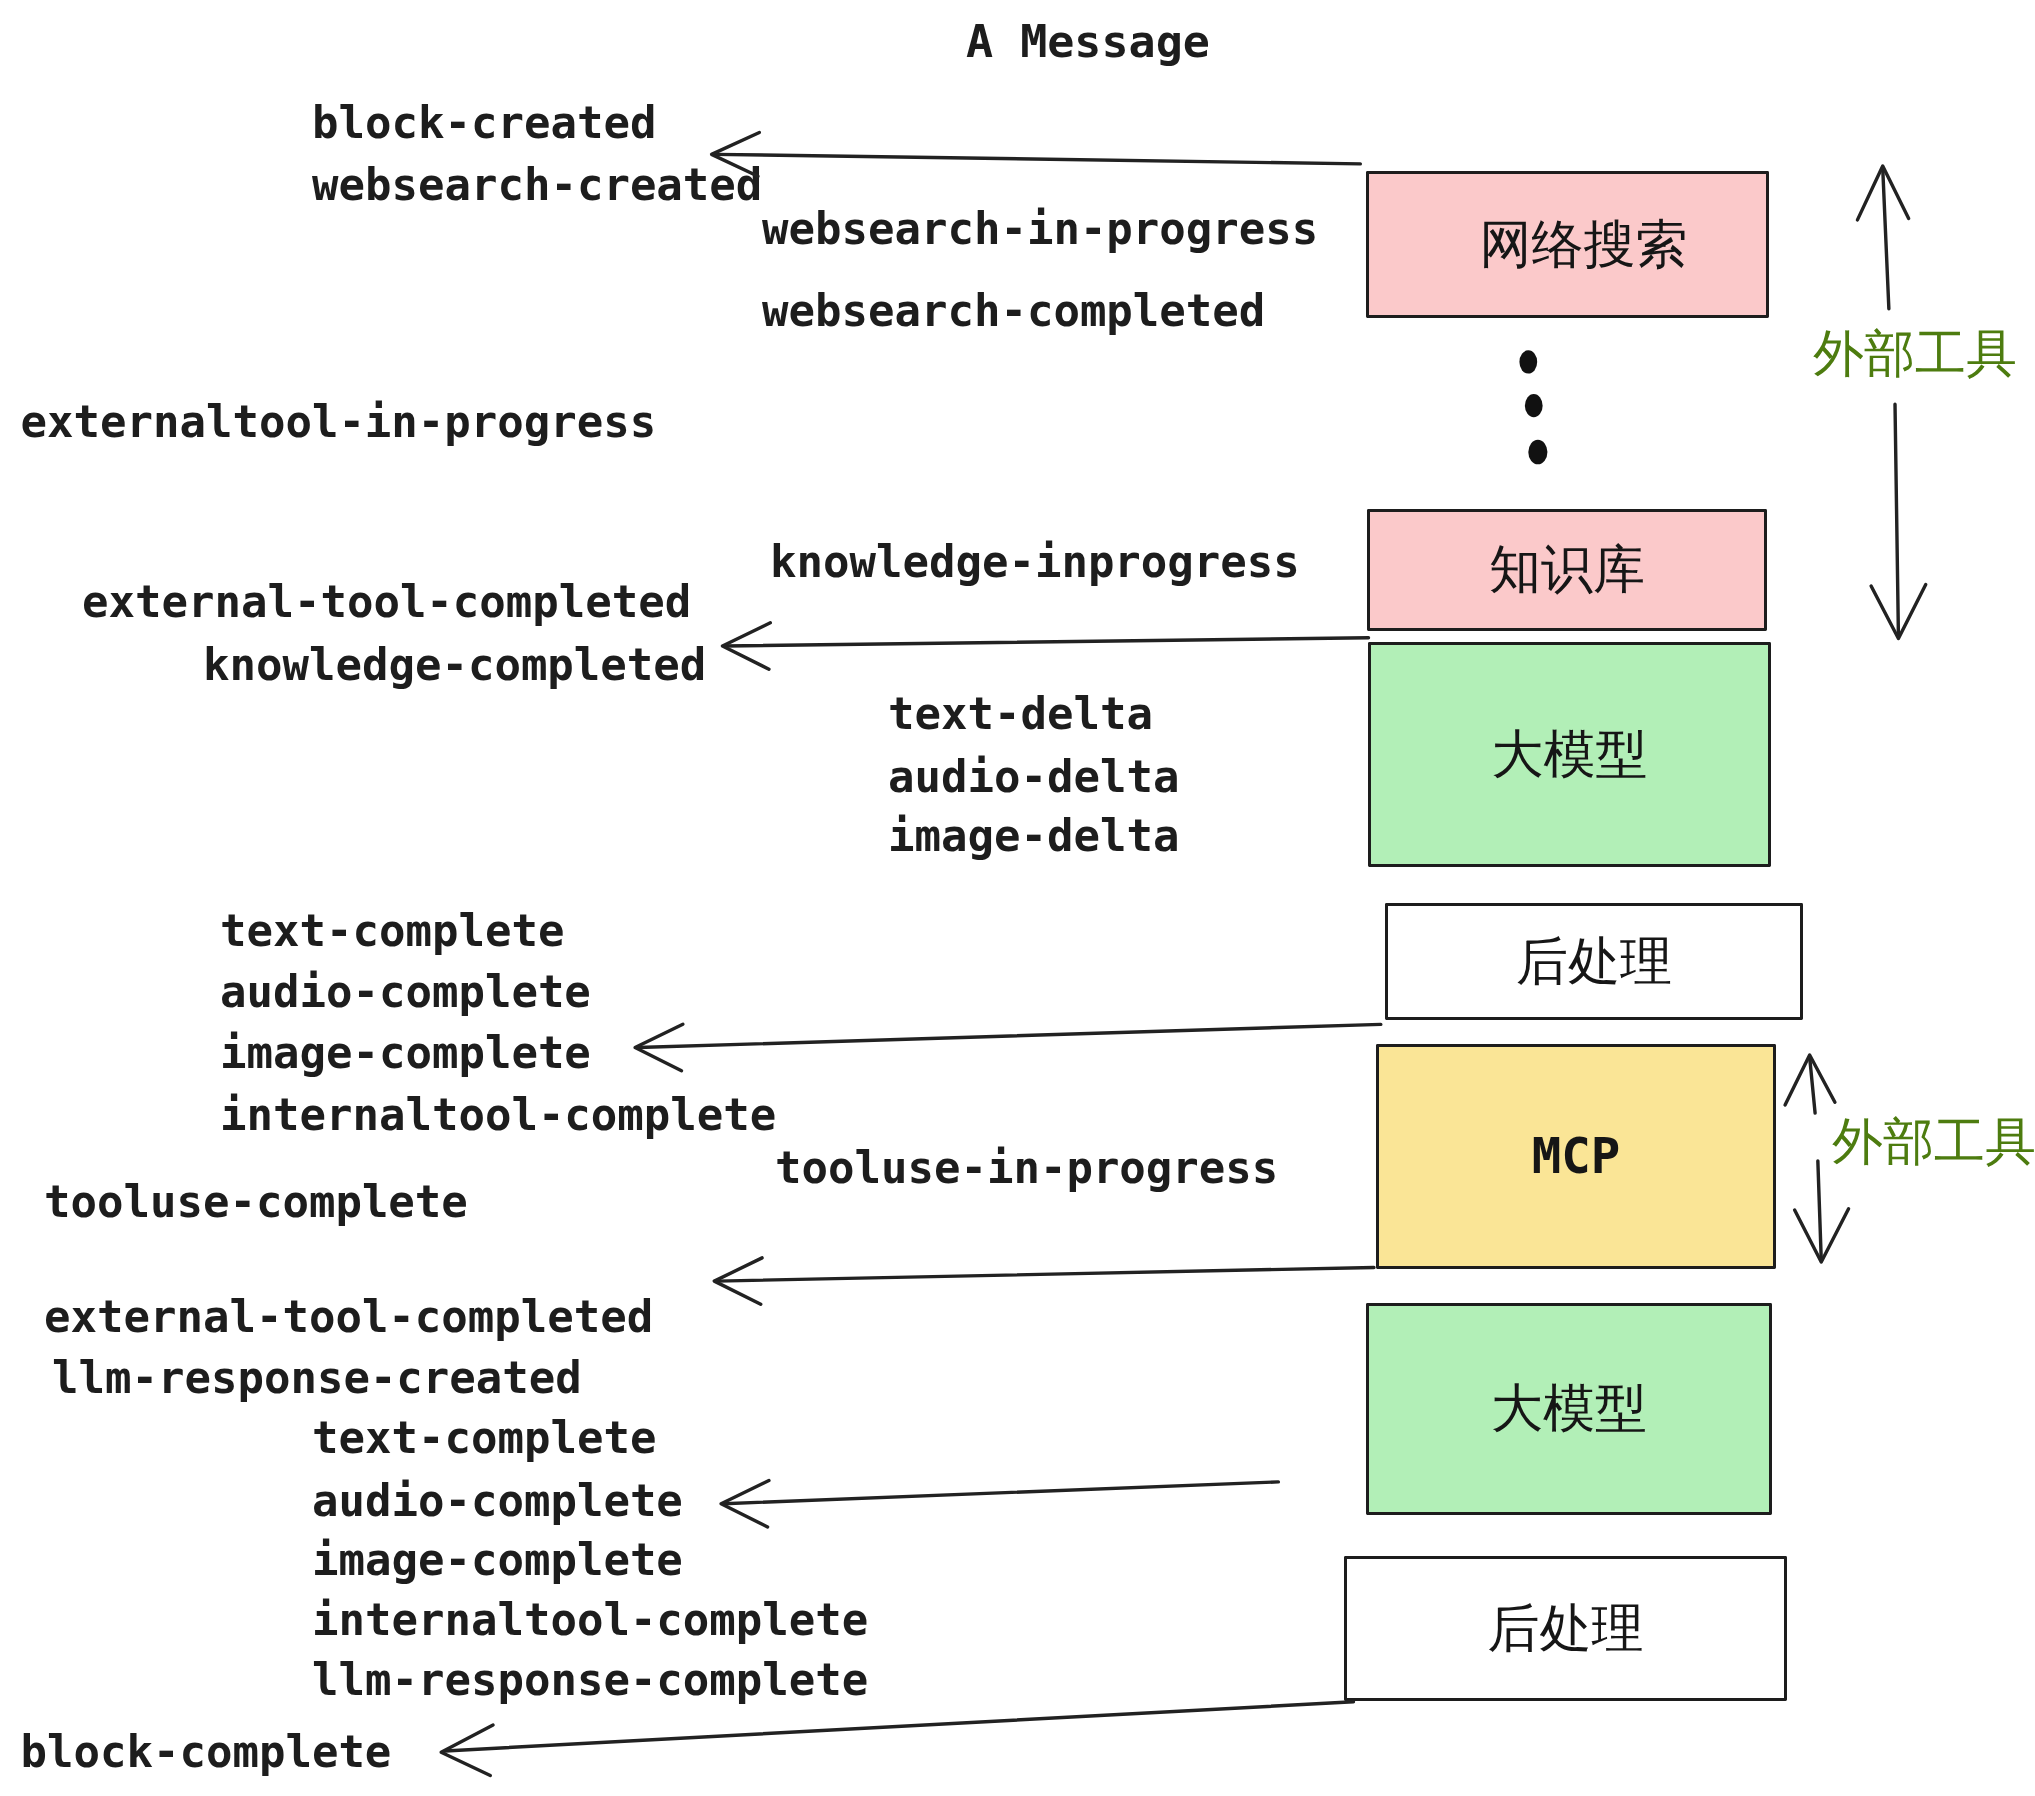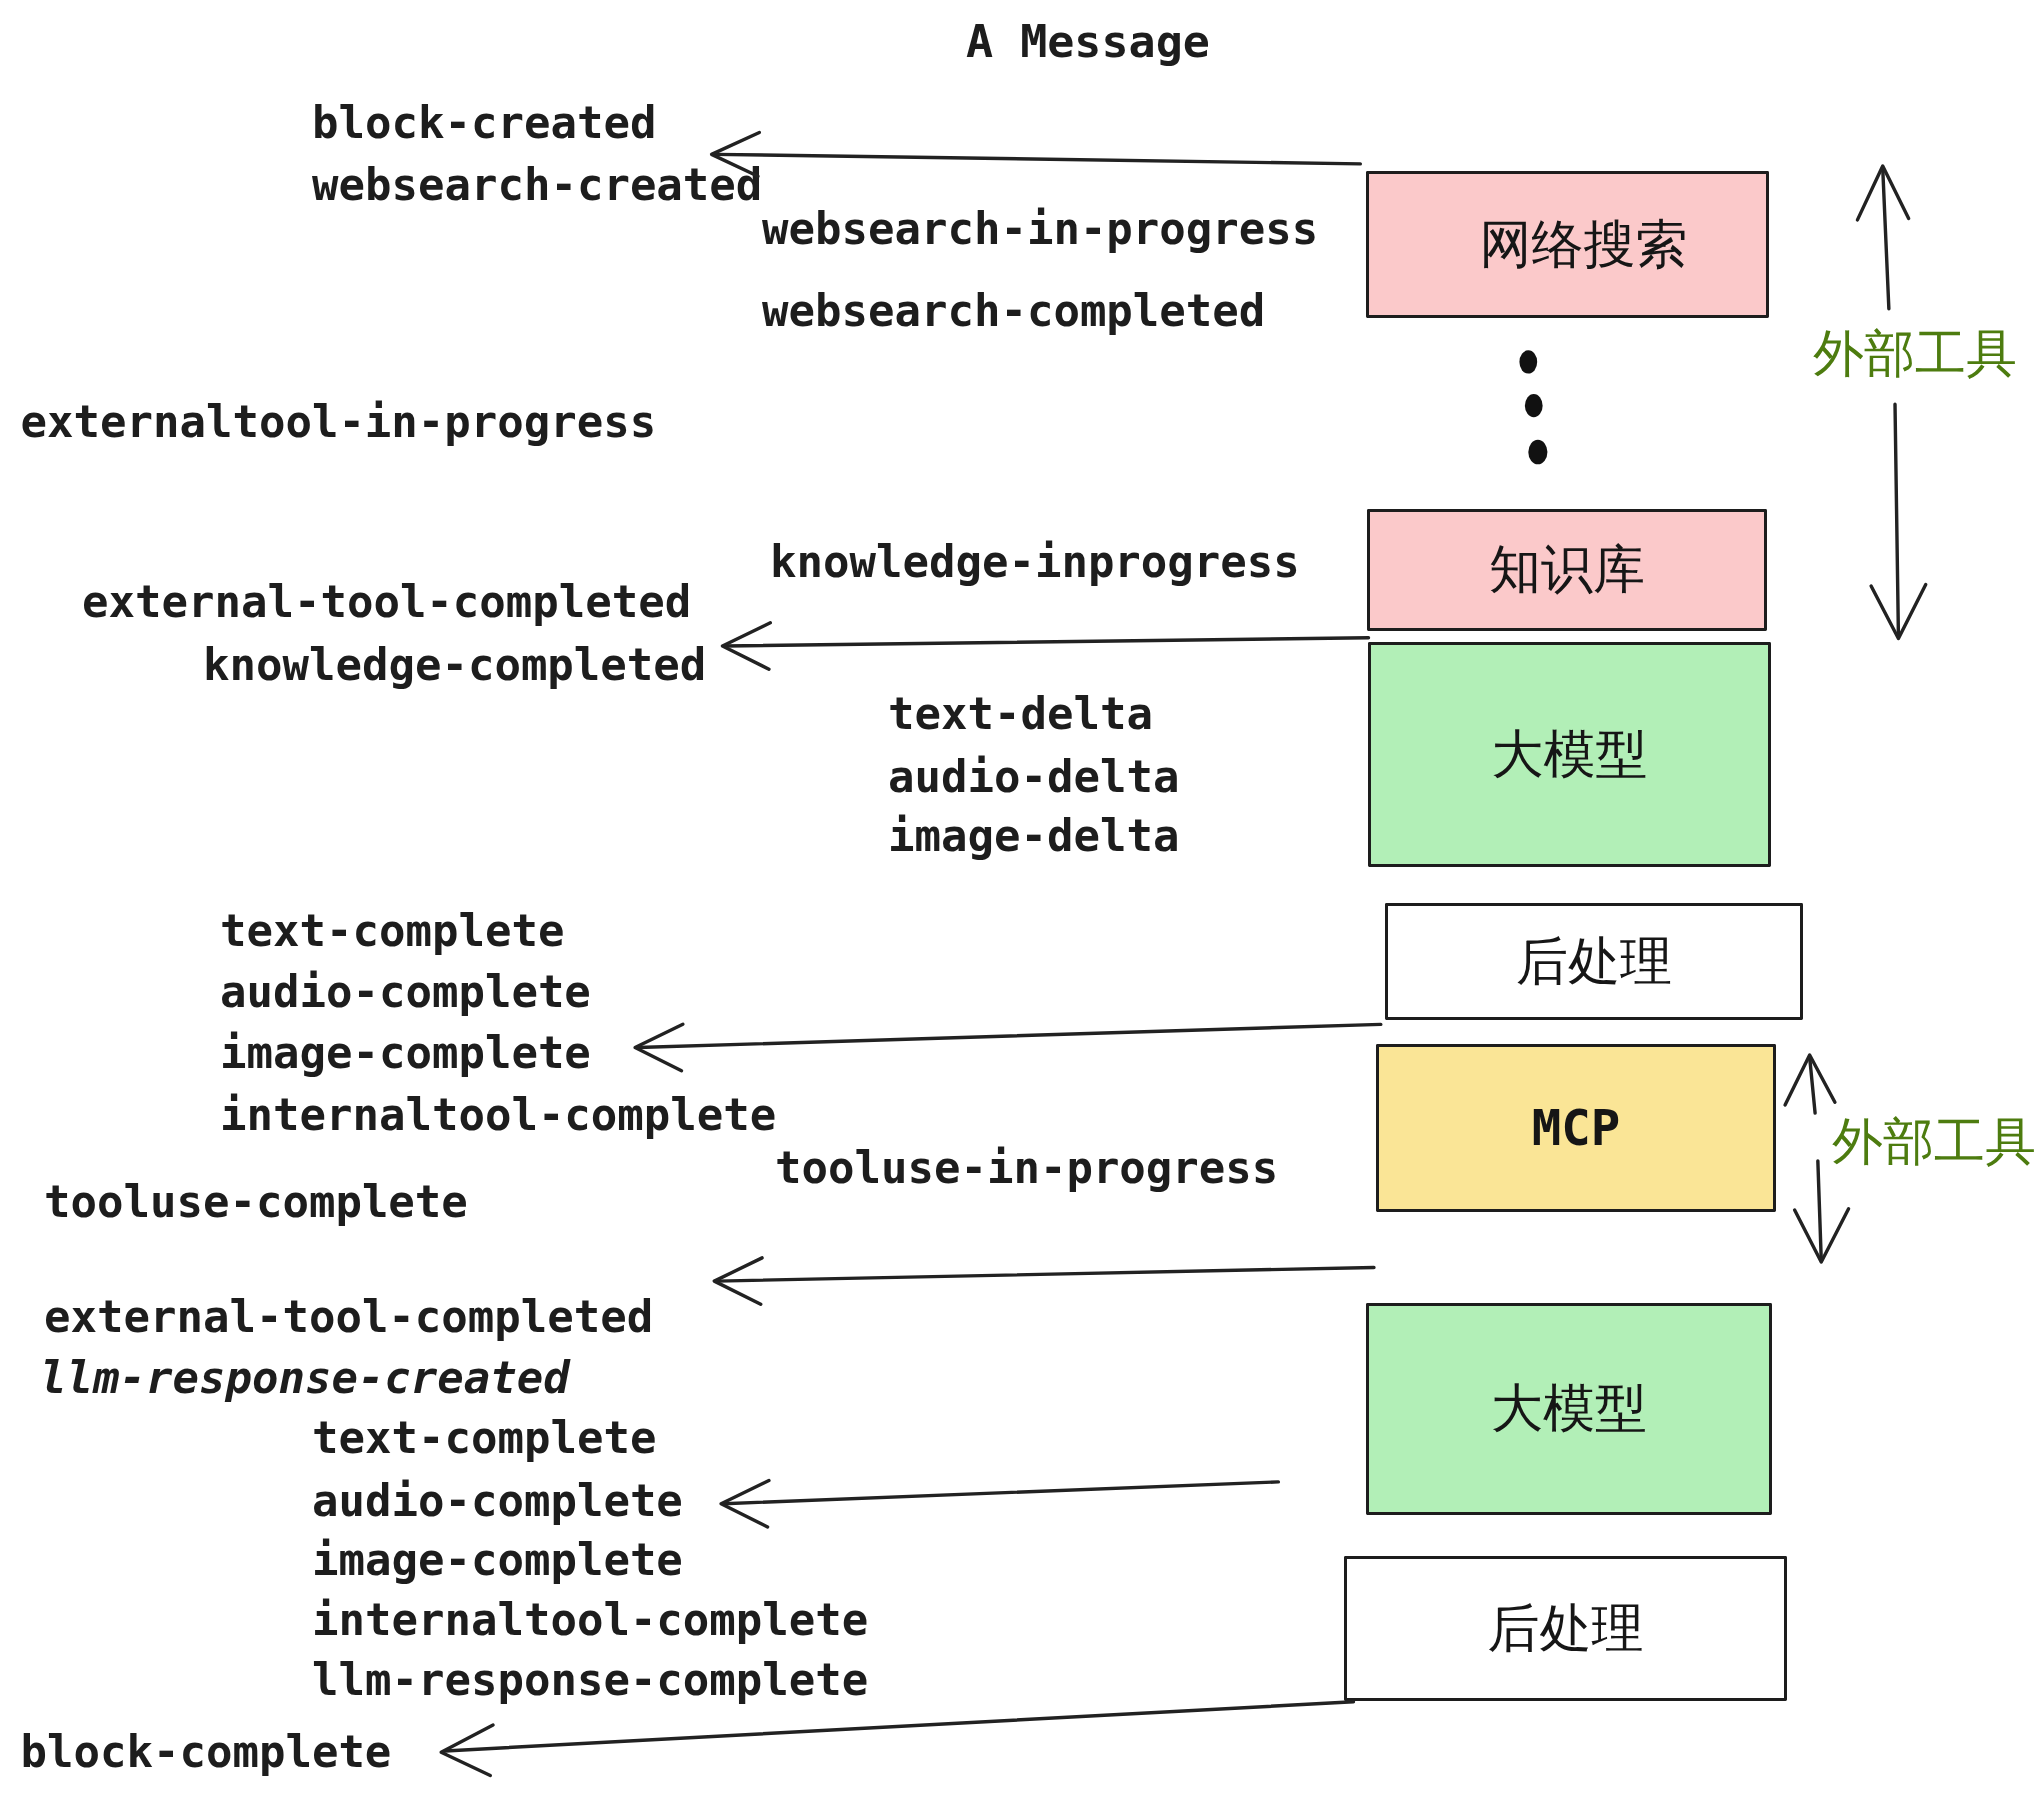--- a/index.html
+++ b/index.html
@@ -31,33 +31,33 @@
   #e-8 {left:888px;top:692px;}
   #e-9 {left:888px;top:755px;}
   #e-10{left:888px;top:814px;}
   #e-11{left:220px; top:909px;}
   #e-12{left:220px; top:970px;}
   #e-13{left:220px; top:1031px;}
   #e-14{left:220px; top:1093px;}
   #e-15{left:775px;top:1146px;}
   #e-16{left:44px;  top:1180px;}
   #e-17{left:44px;  top:1295px;}
-  #e-18{left:40px;  top:1356px;font-style:italic;}
+  #e-18{left:52px;  top:1356px;}
   #e-19{left:312px; top:1416px;}
   #e-20{left:312px; top:1479px;}
   #e-21{left:312px; top:1538px;}
   #e-22{left:312px; top:1598px;}
   #e-23{left:312px; top:1658px;}
   #e-24{left:20.5px;  top:1730px;}
   
   #b-websearch{left:1366px;top:171px; width:403px;height:147px;padding-left:32px;}
   #b-knowledge{left:1367px;top:509px; width:400px;height:122px;}
   #b-llm-1    {left:1368px;top:642px; width:403px;height:225px;}
   #b-post-1   {left:1385px;top:903px;width:418px;height:117px;}
-  #b-mcp      {left:1376px;top:1044px;width:400px;height:168px;}
+  #b-mcp      {left:1376px;top:1044px;width:400px;height:225px;}
   #b-llm-2    {left:1366px;top:1303px;width:406px;height:212px;}
   #b-post-2   {left:1344px;top:1556px;width:443px;height:145px;}
   
   #side-1{left:1813px;top:328px;}
   #side-2{left:1832px;top:1116px;}
 </style>
 </head>
 <body>
 
 <div id="stage">

